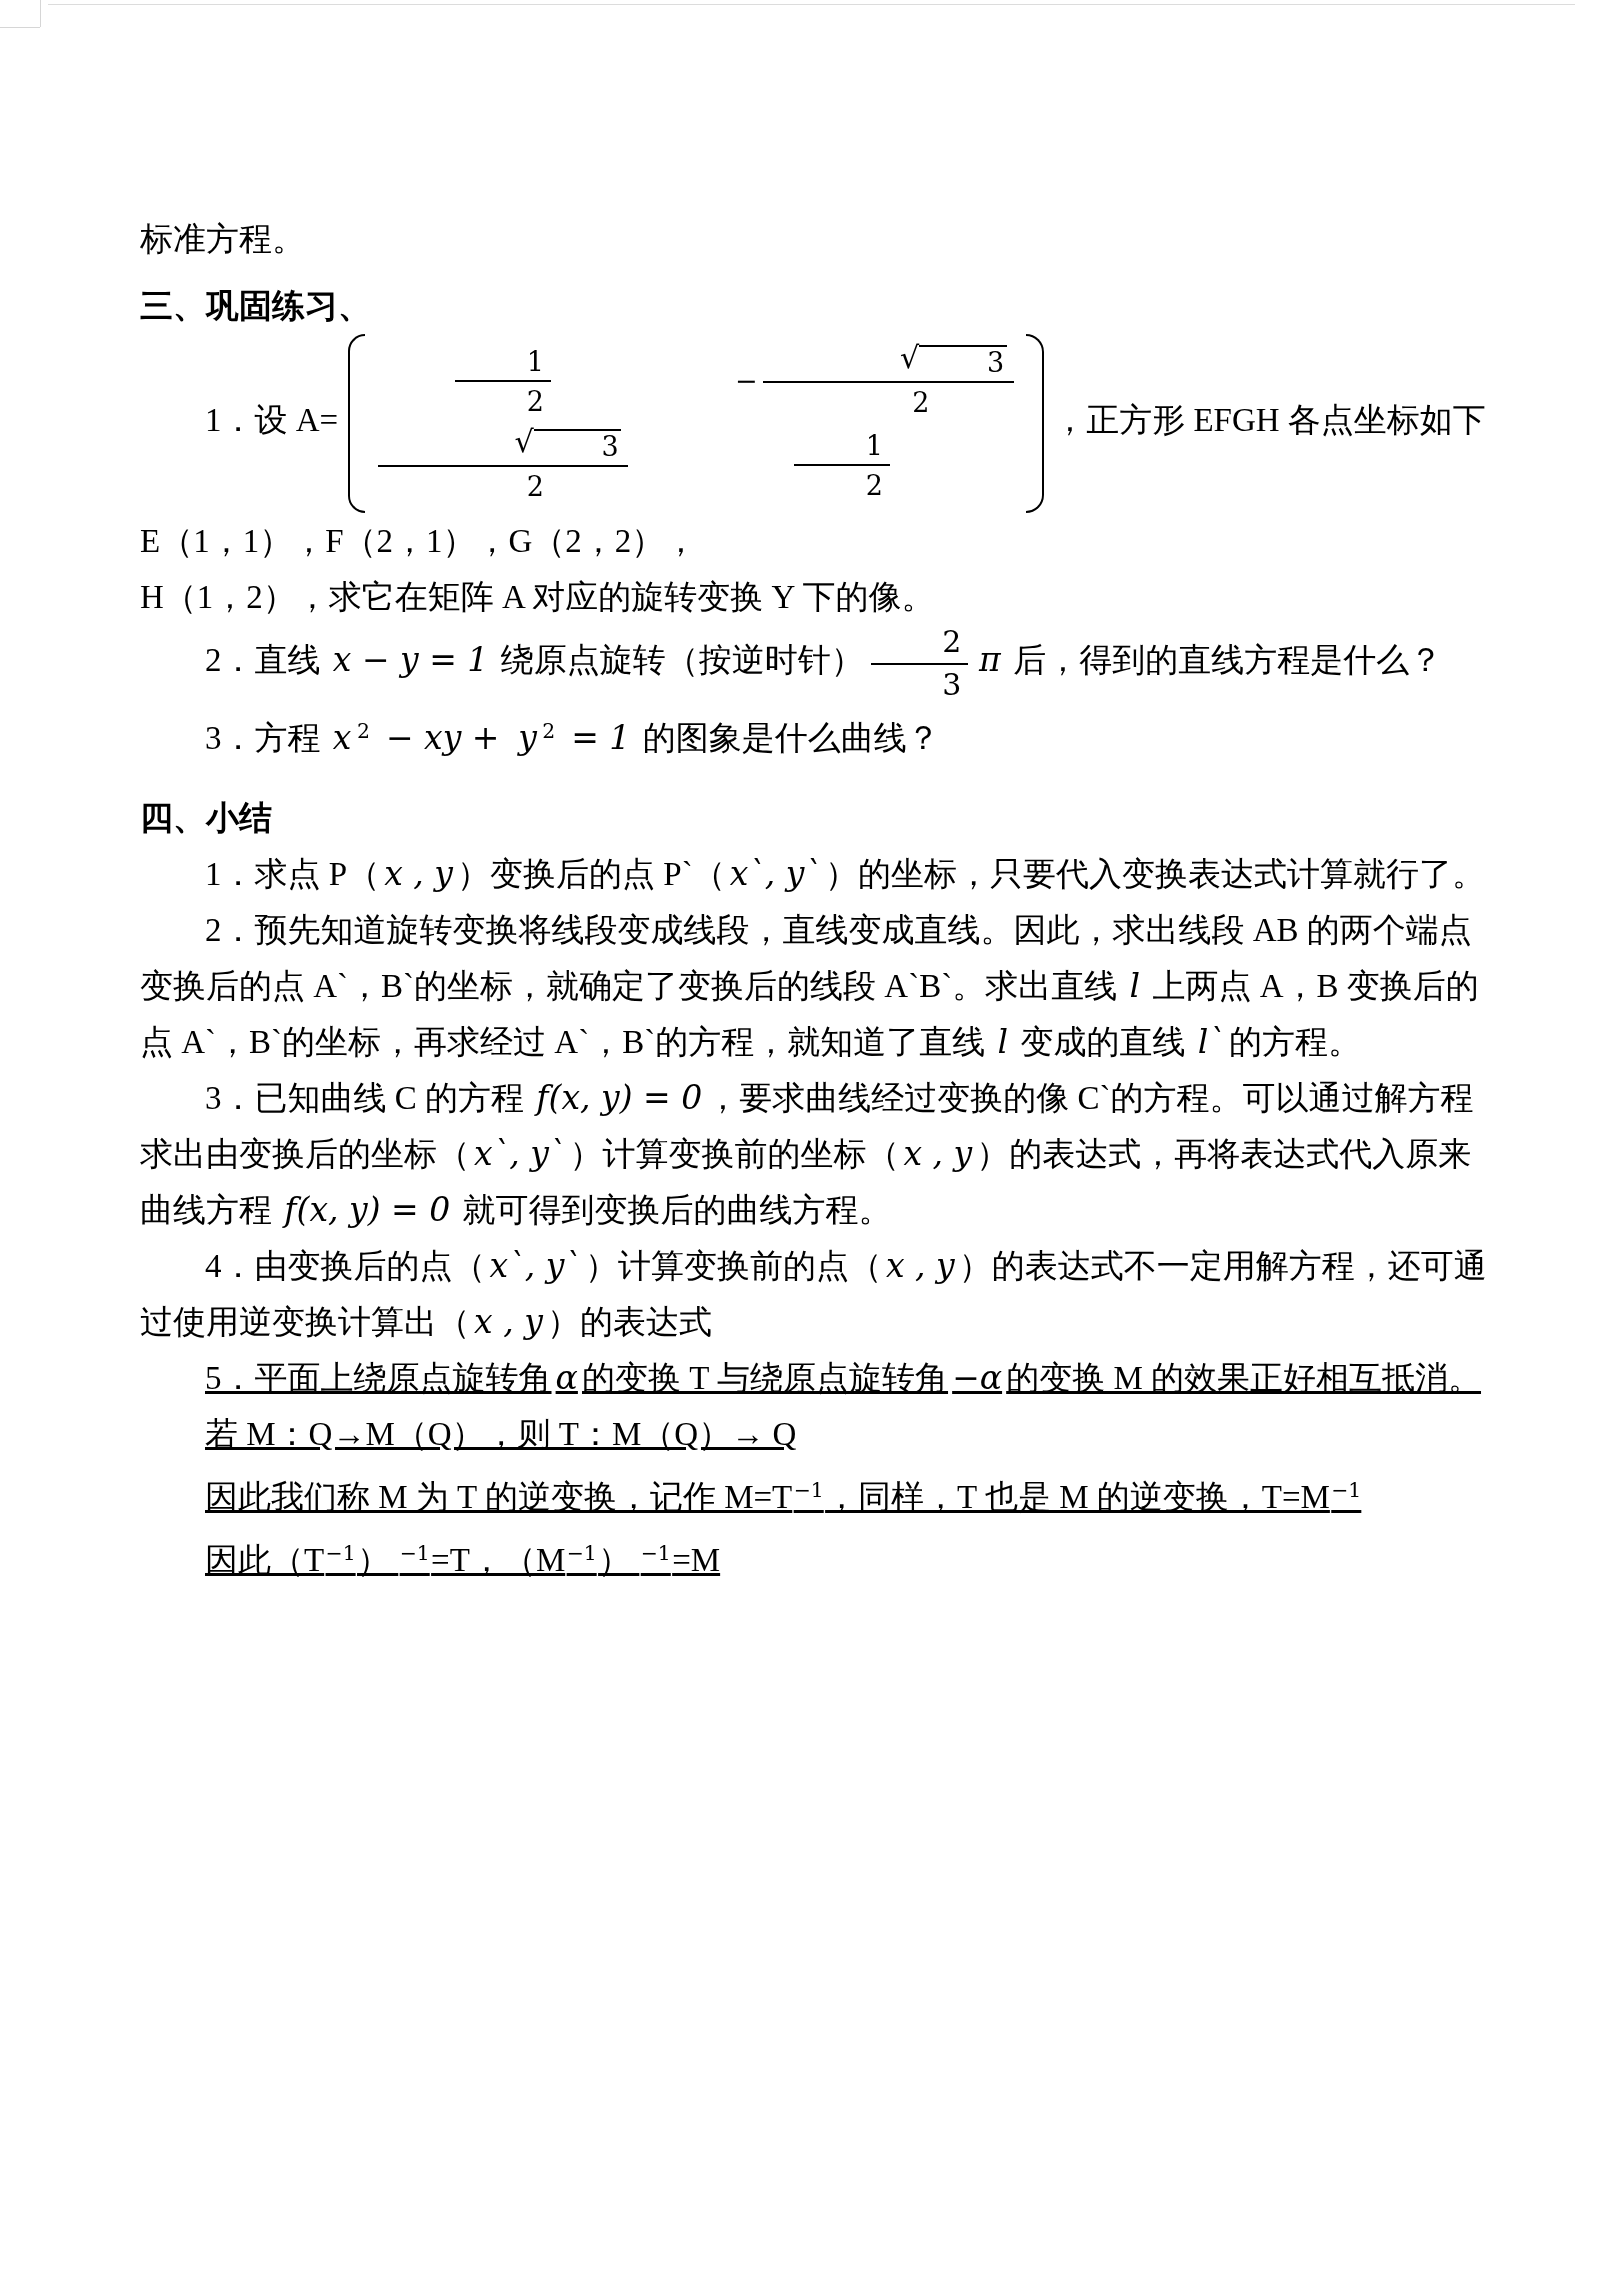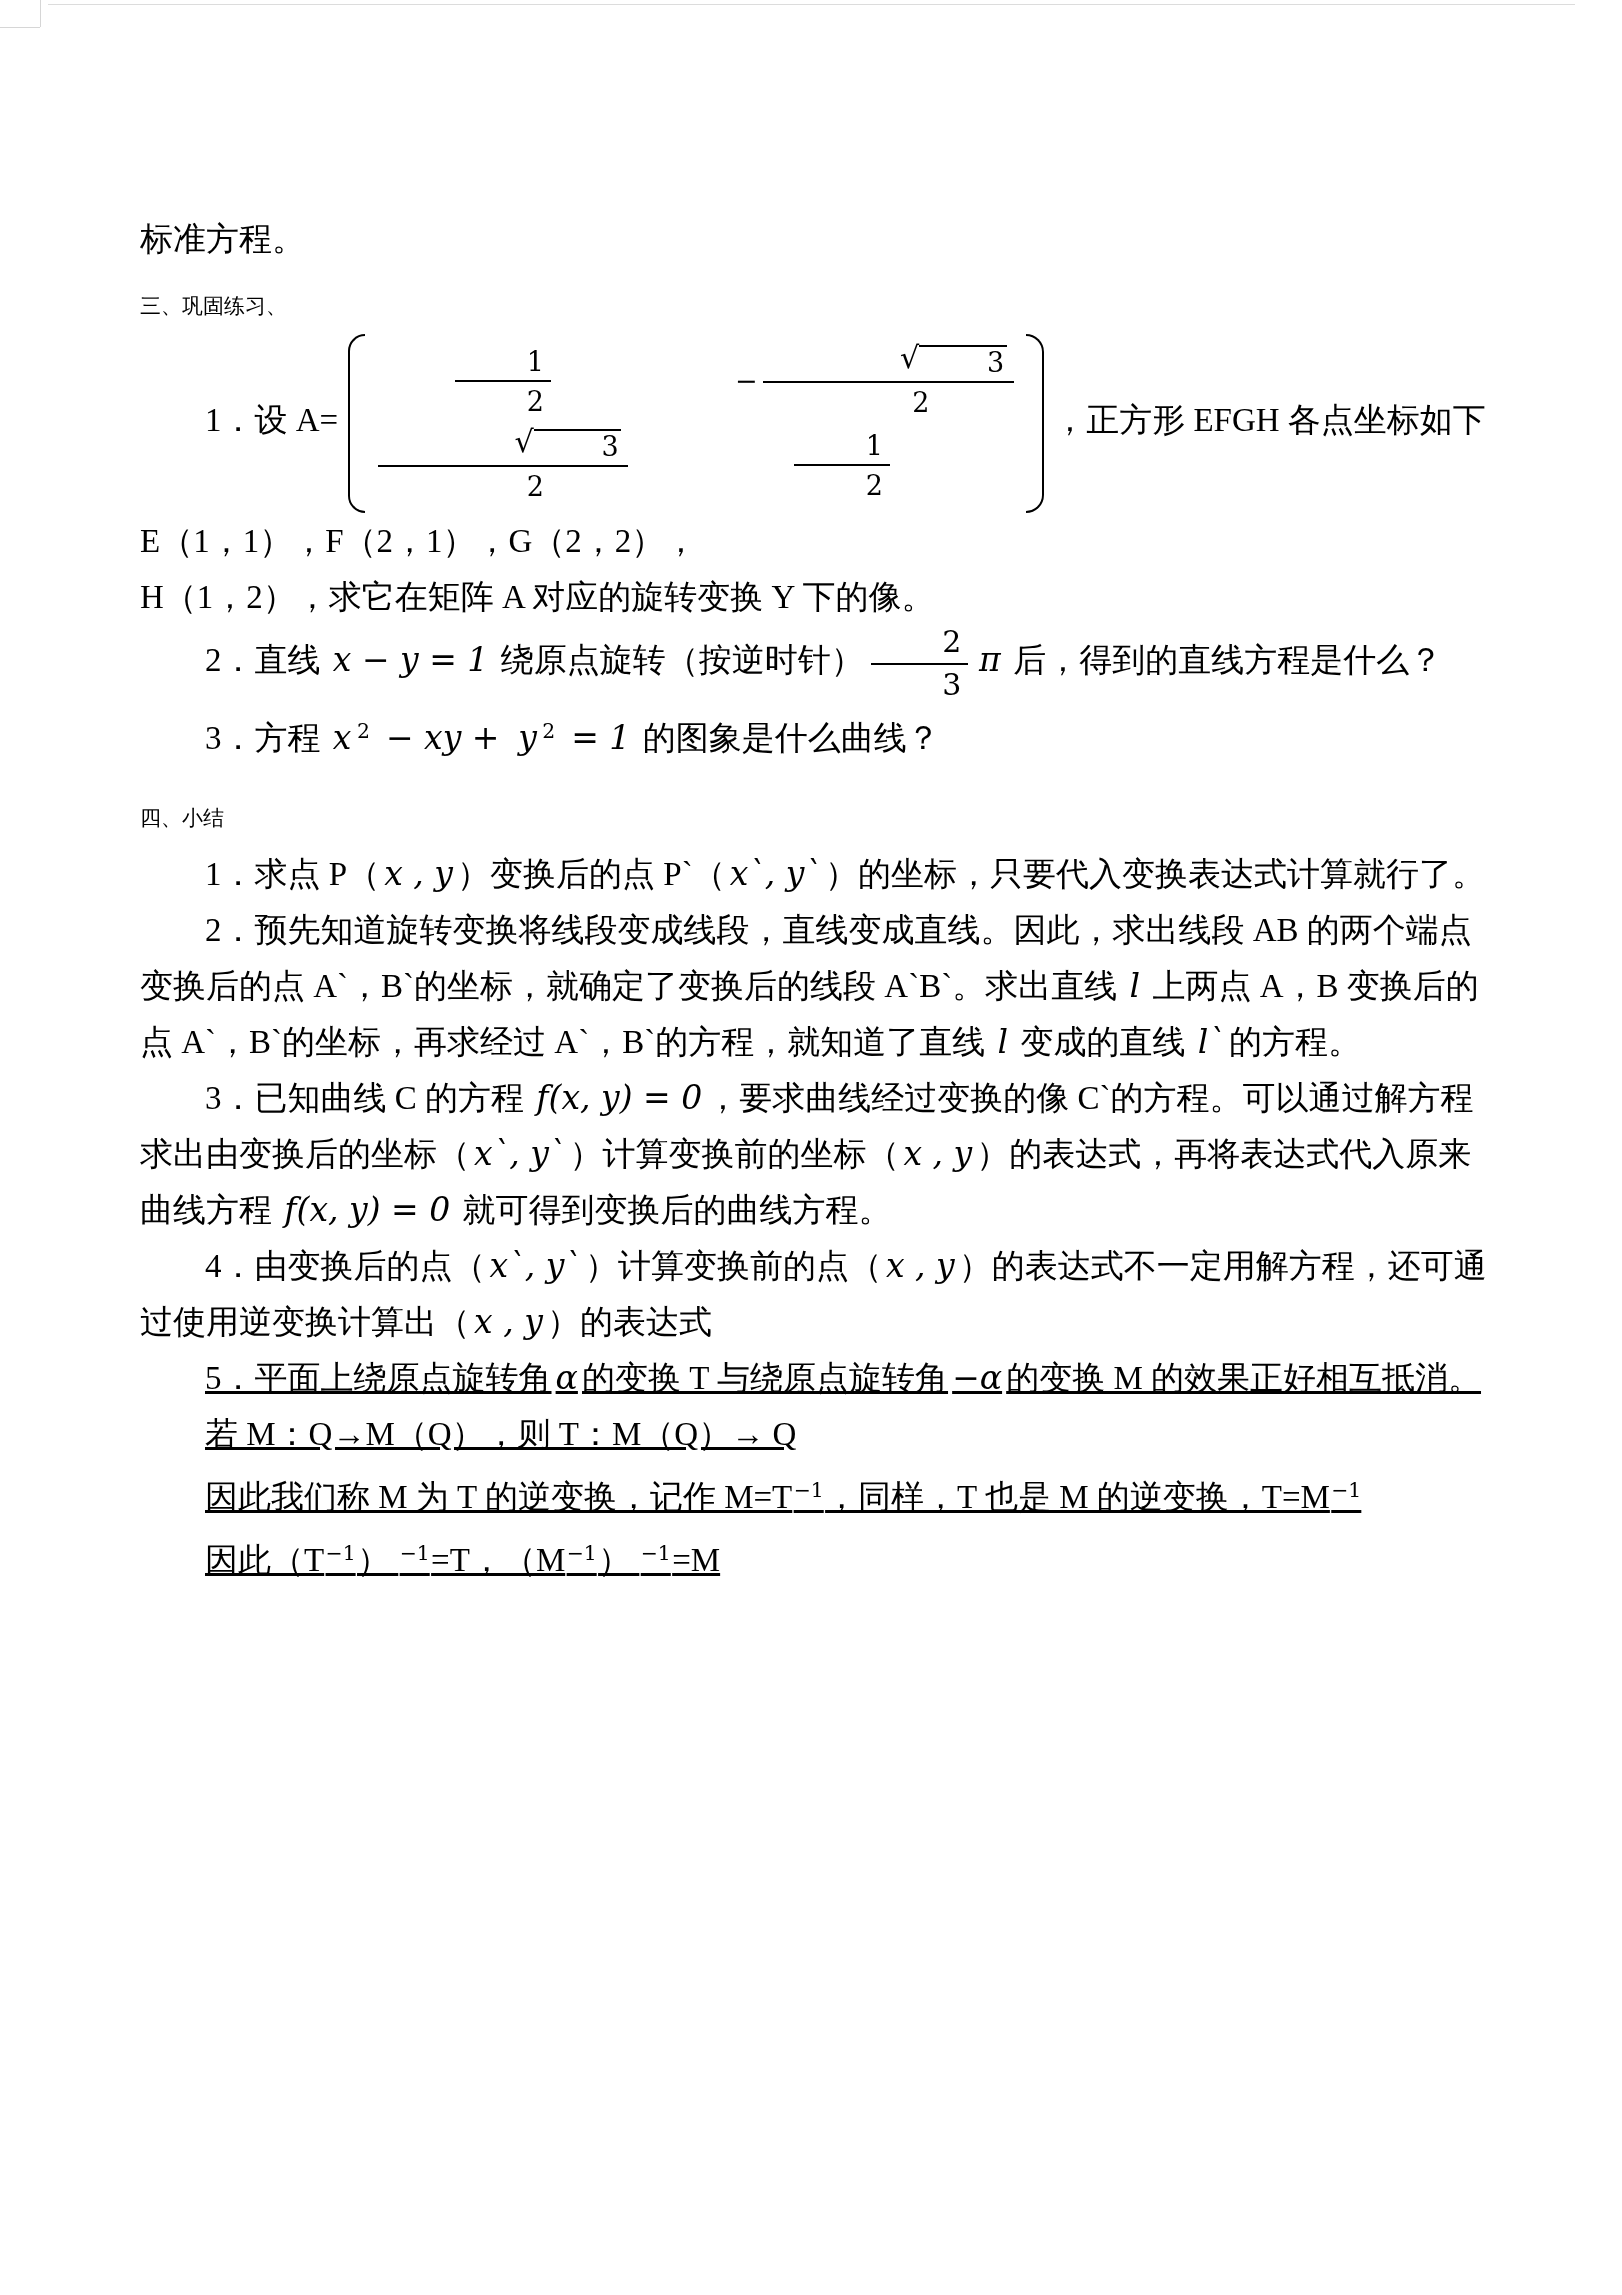--- a/index.html
+++ b/index.html
@@ -14,21 +14,21 @@
     font-size: 33px;
     padding: 211px 133px 0 140px;
     overflow: hidden;
   }
   
   .scan-top    { position:absolute; top:4.1px;  left:48px; width:1527px; height:1.4px; background:#dcdcdc; }
   .scan-corner-v { position:absolute; top:0;  left:40px; width:1.4px; height:27px; background:#d6d6d6; }
   .scan-corner-h { position:absolute; top:27px; left:0;  width:40px; height:1.4px; background:#d6d6d6; }
 
   p.body { margin: 0; line-height: 56px; }
-  .heading { font-weight: normal; font-size: 21px; line-height: 56px; margin: 0; }
+  .heading { font-weight: bold; font-size: 33px; line-height: 56px; margin: 0; }
   .indent { text-indent: 65px; }
 
   .mt10 { margin-top: 6.8px; }
   .mt16 { margin-top: 11px; }
   .mt20 { margin-top: 13.6px; }
   .mt24 { margin-top: 16.4px; }
   .mt28 { margin-top: 19px; }
   .mt30 { margin-top: 20.4px; }
   .mt36 { margin-top: 24.5px; }
 

